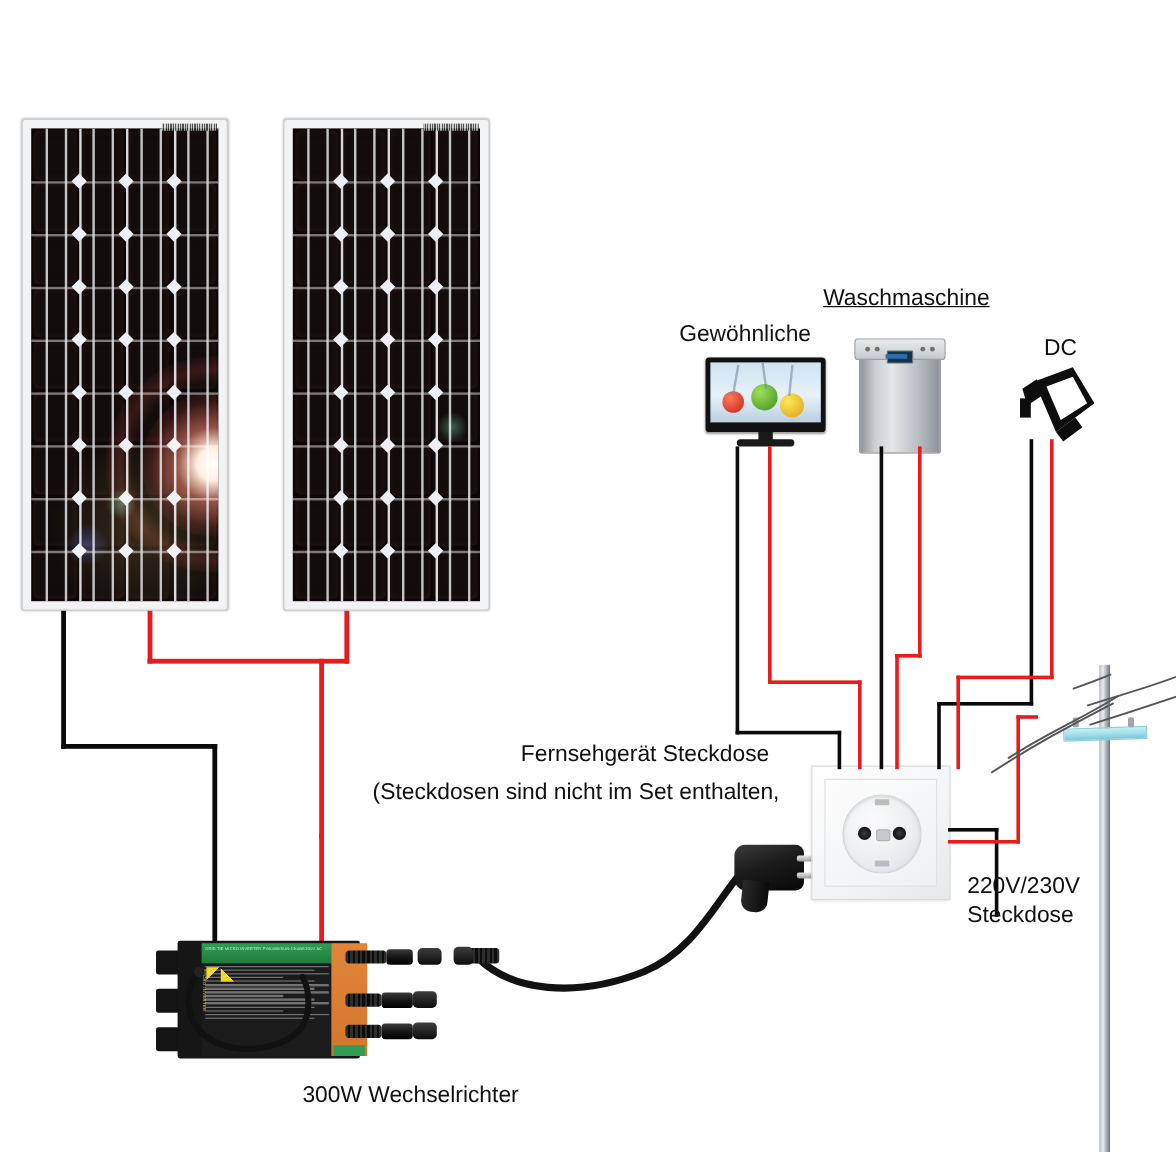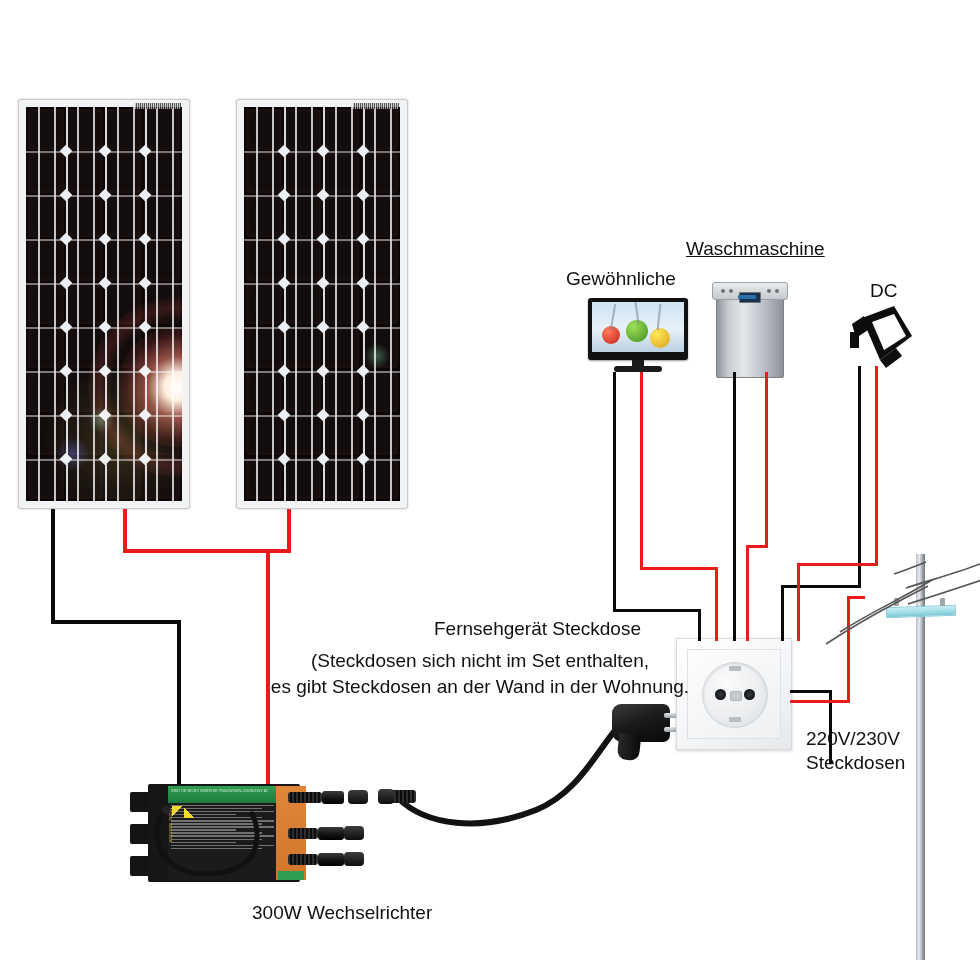--- a/index.html
+++ b/index.html
@@ -715,21 +715,20 @@
     <path d="M 86 48 C 110 40, 134 34, 160 24" stroke="#555" stroke-width="1.6" fill="none"></path>
     <path d="M 88 64 C 114 56, 138 48, 162 40" stroke="#555" stroke-width="1.6" fill="none"></path>
     <path d="M 74 34 C 86 30, 96 26, 106 22" stroke="#555" stroke-width="1.6" fill="none"></path>
   </svg>
 
   <div class="lbl" style="left:566px;top:268px;">Gewöhnliche</div>
   <div class="lbl" style="left:686px;top:238px;text-decoration:underline;">Waschmaschine</div>
   <div class="lbl" style="left:870px;top:280px;">DC</div>
   <div class="lbl" style="left:434px;top:618px;">Fernsehgerät Steckdose</div>
   <div class="lbl" style="left:806px;top:728px;">220V/230V</div>
-  <div class="lbl" style="left:806px;top:752px;">Steckdosen</div>
+  <div class="lbl" style="left:806px;top:752px;">Steckdose</div>
   <div class="lbl" style="left:252px;top:902px;">300W Wechselrichter</div>
 
   <div class="note" style="left:240px;top:648px;width:480px;">
-    <span class="note-line">(Steckdosen sich nicht im Set enthalten,</span>
-    <span class="note-line">es gibt Steckdosen an der Wand in der Wohnung.</span>
+    <span class="note-line">(Steckdosen sind nicht im Set enthalten,</span>
   </div>
 
 </div>
 
 </body></html>

